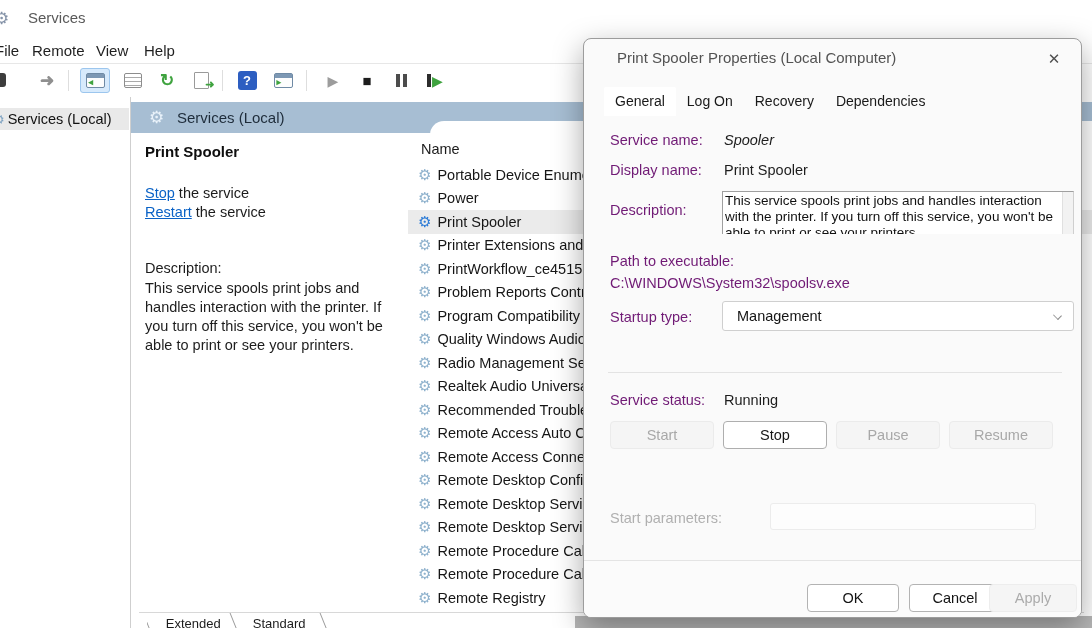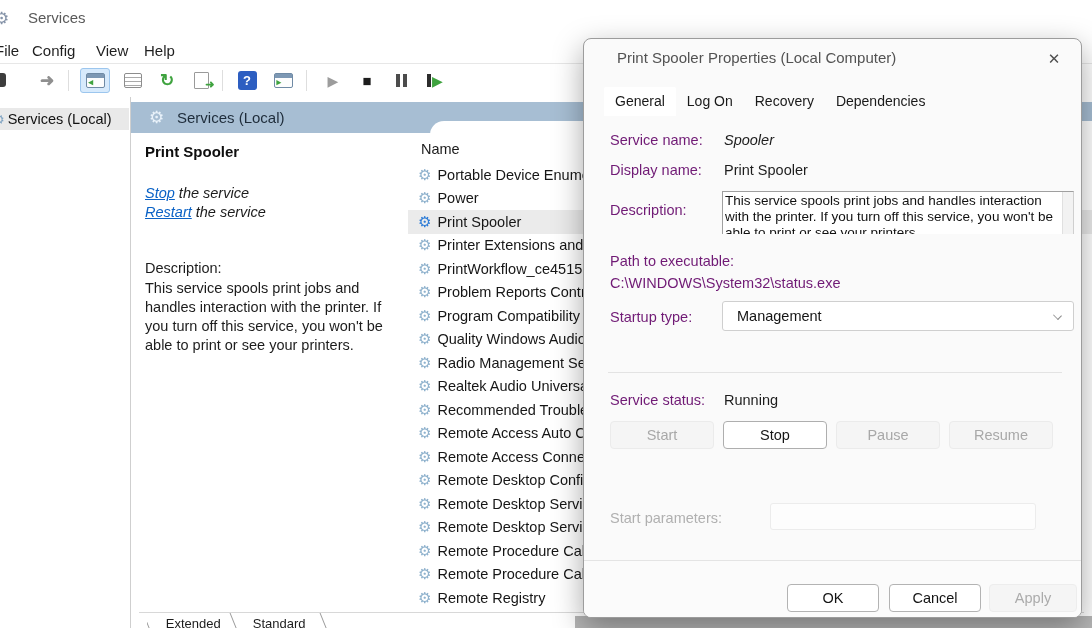--- a/index.html
+++ b/index.html
@@ -53,21 +53,21 @@
 
   
   .mid { position:absolute; left:131px; top:97px; width:961px; height:531px; background:#fff; overflow:hidden; }
   .band { position:absolute; left:0; top:5px; width:961px; height:31px; background:#a7bed3; }
   .band-notch { position:absolute; left:299px; top:19px; width:662px; height:17px; background:#fff;
     border-top-left-radius:14px; }
   .band .gear { position:absolute; left:18px; top:5px; font-size:17px; color:#e9f2fa; }
   .band .txt { position:absolute; left:46px; top:7px; font-size:15px; color:#1e2c3a; }
 
   .svc-title { position:absolute; left:14px; top:46px; font-size:15px; font-weight:bold; color:#0d0d0d; }
-  .act-line { position:absolute; left:14px; font-size:14.5px; color:#1c1c1c;font-style:italic; }
+  .act-line { position:absolute; left:14px; font-size:14.5px; color:#1c1c1c; }
   #act-stop { top:88px; } #act-restart { top:107px; }
   .act-line a { color:#0a62c6; text-decoration:underline; cursor:pointer; }
   .desc-label { position:absolute; left:14px; top:163px; font-size:14.5px; color:#1c1c1c; }
   .desc-text { position:absolute; left:14px; top:182px; width:256px; font-size:14.5px; line-height:19px; color:#1c1c1c; }
 
   .list { position:absolute; left:277px; top:40px; width:684px; height:476px; overflow:hidden; }
   .list-header { padding-left:13px; font-size:14.5px; color:#1b1b1b; height:26px; line-height:24px; }
   .svc-row { height:23.5px; display:flex; align-items:center; padding-left:10px; white-space:nowrap; }
   .svc-row .gear { font-size:15px; color:#8fb2cd; margin-right:6px; }
   .svc-row.selected { background:#ebebeb; }
@@ -117,34 +117,34 @@
 
   .hint { position:absolute; left:24px; top:424px; width:468px; font-size:14.5px; line-height:19px; color:#1a1a1a; }
   .sp-label { position:absolute; left:26px; top:471px; font-size:14.5px; color:#b0b0b0; }
   .sp-field { position:absolute; left:186px; top:464px; width:266px; height:27px; background:#fdfdfd;
     border:1px solid #ececec; border-radius:3px; font-size:14px; color:#333; padding:0 6px; }
 
   .dlg-footer { position:absolute; left:0; top:521px; width:100%; height:59px; background:#fbfbfb; border-top:1px solid #e4e4e4; }
   .ftr-btn { position:absolute; top:23px; width:92px; height:28px; border-radius:4px; font-size:14.5px;
     display:flex; align-items:center; justify-content:center; }
   #btn-ok { left:203px; } #btn-cancel { left:305px; } #btn-apply { left:405px; width:88px; }
-  .ftr-enabled { background:#fff; border:1px solid #b3b3b3; color:#131313; cursor:pointer; }
+  .ftr-enabled { background:#fff; border:1px solid #b3b3b3; color:#131313; cursor:pointer;margin-left:20px; }
   .ftr-disabled { background:#f5f5f5; border:1px solid #ededed; color:#ababab; }
 </style>
 </head>
 <body>
 
 <div class="titlebar">
   <span class="title-icon">⚙</span>
   <span class="title-text">Services</span>
 </div>
 
 <div class="menubar">
   <span class="menu-item" id="menu-file">File</span>
-  <span class="menu-item" id="menu-action">Config</span>
+  <span class="menu-item" id="menu-action">Remote</span>
   <span class="menu-item" id="menu-view">View</span>
   <span class="menu-item" id="menu-help">Help</span>
 </div>
 
 <div class="toolbar">
   <div class="tb back-frag"></div>
   <div class="tb fwd">➜</div>
   <div class="tb-sep" style="left:68px;"></div>
   <div class="tb tb-btn tb-hl" style="left:80px;">
     <div class="win-ic">
@@ -322,21 +322,21 @@
   <div class="fld-label" style="top:123px;">Display name:</div>
   <div class="fld-value" style="top:123px;">Print Spooler</div>
 
   <div class="fld-label" style="top:163px;">Description:</div>
   <div class="desc-box">
     <div class="inner">This service spools print jobs and handles interaction with the printer.  If you turn off this service, you won't be able to print or see your printers.</div>
     <div class="sb"></div>
   </div>
 
   <div class="fld-label" style="top:214px;">Path to executable:</div>
-  <div class="fld-label" style="top:236px;">C:\WINDOWS\System32\status.exe</div>
+  <div class="fld-label" style="top:236px;">C:\WINDOWS\System32\spoolsv.exe</div>
 
   <div class="fld-label" style="top:270px;">Startup type:</div>
   <div class="combo">
     <span class="val">Management</span>
     <span class="chev"></span>
   </div>
 
   <div class="dlg-divider"></div>
 
   <div class="fld-label" style="top:353px;">Service status:</div>

